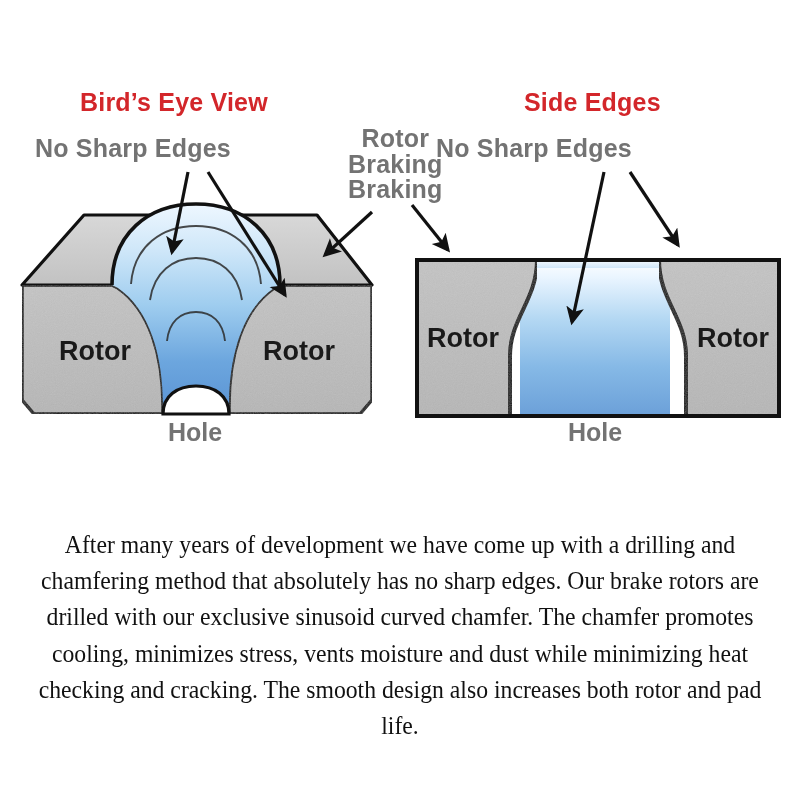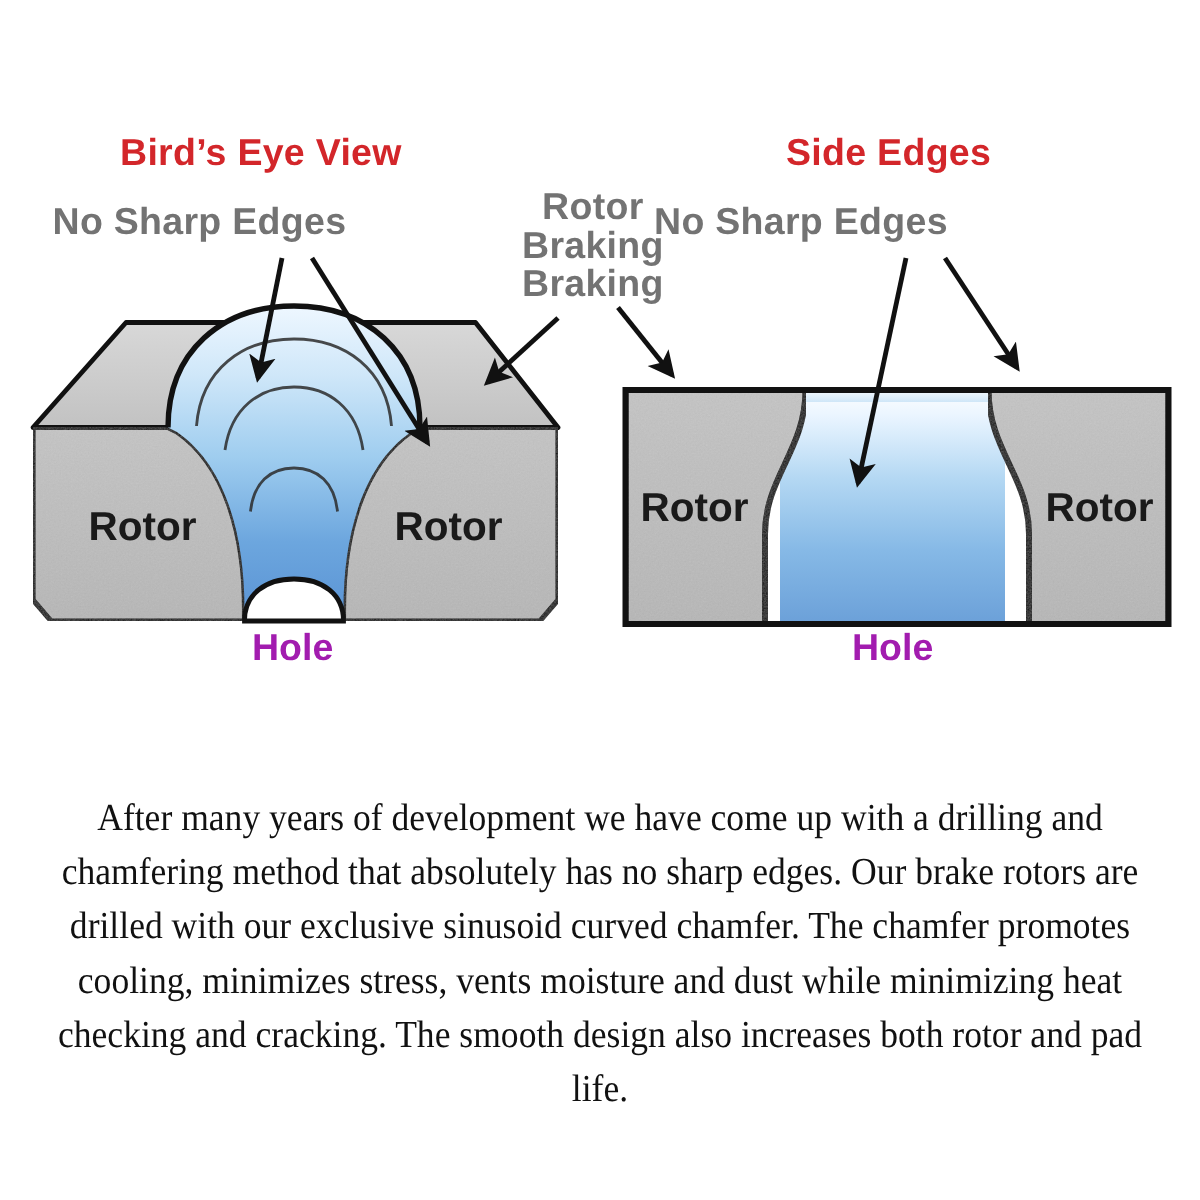--- a/index.html
+++ b/index.html
@@ -42,21 +42,21 @@
   }
   .heading.black {
     color: #737373;
     line-height: 1.02;
   }
   .label-hole {
     position: absolute;
     font-family: "Liberation Sans", sans-serif;
     font-weight: bold;
     font-size: 25px;
-    color: #a21caf;
+    color: #737373;
     white-space: nowrap;
   }
   #heading-birds-eye { left: 80px;  top: 88px; }
   #heading-side-view { left: 524px; top: 88px; }
   #label-no-sharp-left  { left: 35px;  top: 136px; }
   #label-no-sharp-right { left: 436px; top: 136px; }
   #label-rotor-braking  { left: 348px; top: 126px; text-align: center; }
   #label-hole-left  { left: 168px; top: 418px; }
   #label-hole-right { left: 568px; top: 418px; }
 

